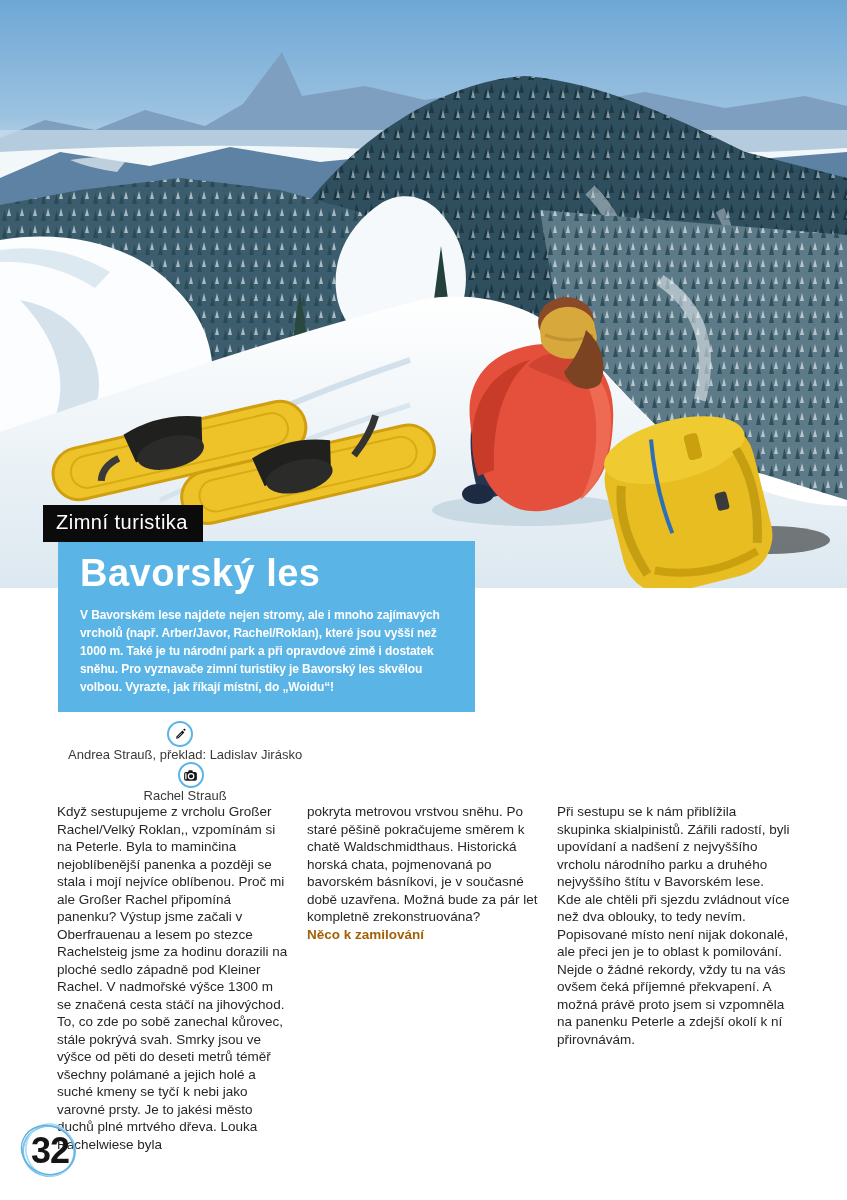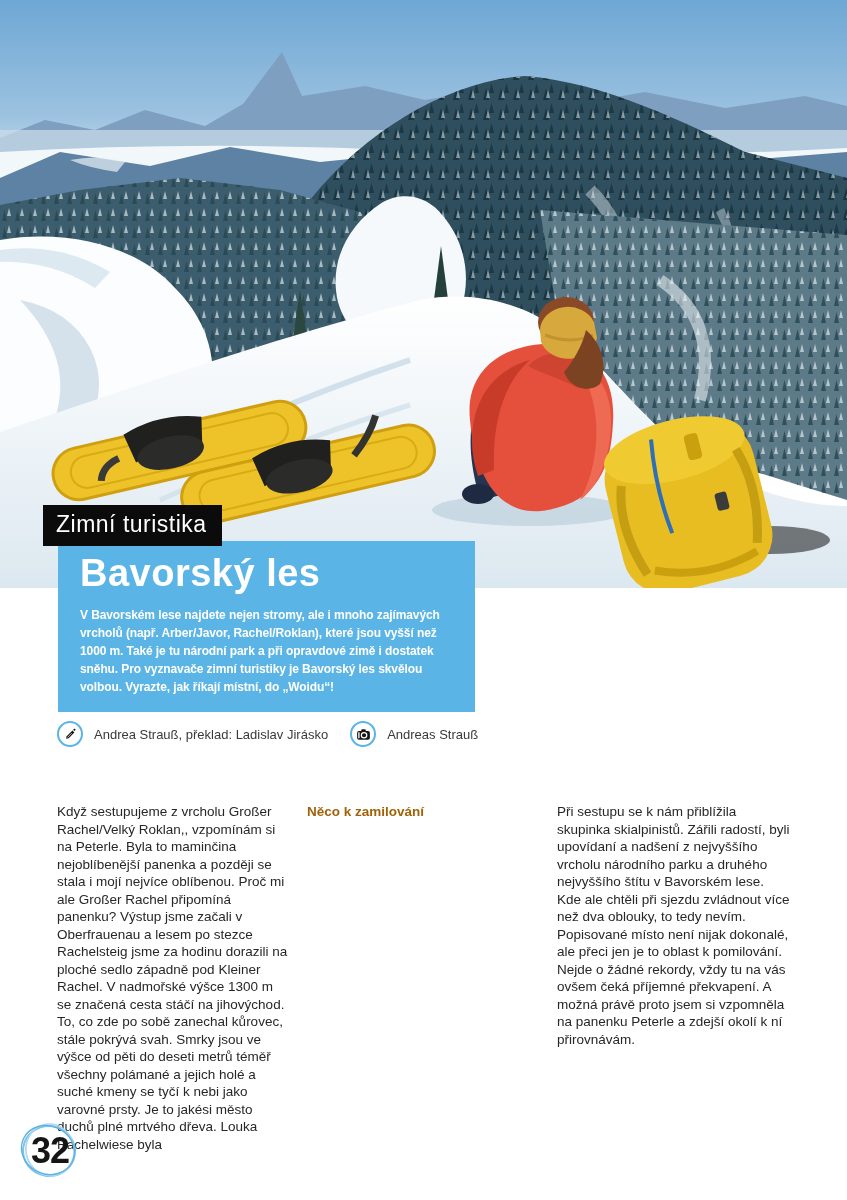--- a/index.html
+++ b/index.html
@@ -6,34 +6,34 @@
   .page{
     position:relative;width:847px;height:1200px;background:#ffffff;
     font-family:"Liberation Sans","DejaVu Sans",sans-serif;
     margin:0 auto;overflow:hidden;
   }
   .hero{position:absolute;left:0;top:0;width:847px;height:588px;}
   .hero svg{display:block;width:847px;height:588px;}
 
   .category-label{
     position:absolute;left:43px;top:505px;background:#0b0b0b;color:#fff;
-    font-size:23px;font-weight:500;letter-spacing:.5px;padding:6px 15px 8px 13px;
+    font-size:20px;font-weight:500;letter-spacing:.5px;padding:6px 15px 8px 13px;
     z-index:3;
   }
   .intro-box{
     position:absolute;left:58px;top:541px;width:417px;height:171px;
     background:#5ab4e5;color:#fff;box-sizing:border-box;
     padding:11px 22px 12px 22px;z-index:2;
   }
   .intro-title{font-size:38px;font-weight:bold;letter-spacing:.5px;margin:0 0 11px 0;}
   .intro-text{font-size:12px;font-weight:bold;line-height:1.5;letter-spacing:-0.1px;}
 
   .byline{
     position:absolute;left:57px;top:721px;display:flex;align-items:center;
-    font-size:13px;color:#3a3a3a;z-index:2;
+    font-size:13px;color:#3a3a3a;z-index:2;flex-direction:column;
   }
   .icon-circle{
     width:26px;height:26px;border-radius:50%;border:2px solid #5ab4e5;
     display:flex;align-items:center;justify-content:center;box-sizing:border-box;
     background:#fff;flex:0 0 auto;
   }
   .byline .credit{margin-left:11px;}
   .byline .icon-gap{margin-left:22px;}
 
   .columns{
@@ -191,28 +191,29 @@
     </span>
     <span class="credit">Andrea Strauß, překlad: Ladislav Jirásko</span>
     <span class="icon-circle icon-gap">
       <svg width="15" height="15" viewBox="0 0 16 16">
         <rect x="1.2" y="4.2" width="13.6" height="9.3" rx="2" fill="#161616"></rect>
         <rect x="5.6" y="2.4" width="4.8" height="2.4" rx="1" fill="#161616"></rect>
         <circle cx="8.6" cy="8.8" r="2.9" fill="none" stroke="#ffffff" stroke-width="1.3"></circle>
         <rect x="2.4" y="5.6" width="1.4" height="6.4" fill="#ffffff"></rect>
       </svg>
     </span>
-    <span class="credit">Andreas Strauß</span>
+    <span class="credit">Rachel Strauß</span>
   </div>
 
   <div class="columns">
     <div class="col">
       <p>Když sestupujeme z vrcholu Großer Rachel/Velký Roklan,, vzpomínám si na Peterle. Byla to maminčina nejoblíbenější panenka a později se stala i mojí nejvíce oblíbenou. Proč mi ale Großer Rachel připomíná panenku? Výstup jsme začali v Oberfrauenau a lesem po stezce Rachelsteig jsme za hodinu dorazili na ploché sedlo západně pod Kleiner Rachel. V nadmořské výšce 1300 m se značená cesta stáčí na jihovýchod. To, co zde po sobě zanechal kůrovec, stále pokrývá svah. Smrky jsou ve výšce od pěti do deseti metrů téměř všechny polámané a jejich holé a suché kmeny se tyčí k nebi jako varovné prsty. Je to jakési město duchů plné mrtvého dřeva. Louka Rachelwiese byla</p>
     </div>
     <div class="col">
+      <p>pokryta metrovou vrstvou sněhu. Po staré pěšině pokračujeme směrem k chatě Waldschmidthaus. Historická horská chata, pojmenovaná po bavorském básníkovi, je v současné době uzavřena. Možná bude za pár let kompletně zrekonstruována?</p>
       <p class="subhead">Něco k zamilování</p>
     </div>
     <div class="col">
       <p>Při sestupu se k nám přiblížila skupinka skialpinistů. Zářili radostí, byli upovídaní a nadšení z nejvyššího vrcholu národního parku a druhého nejvyššího štítu v Bavorském lese. Kde ale chtěli při sjezdu zvládnout více než dva oblouky, to tedy nevím. Popisované místo není nijak dokonalé, ale přeci jen je to oblast k pomilování. Nejde o žádné rekordy, vždy tu na vás ovšem čeká příjemné překvapení. A možná právě proto jsem si vzpomněla na panenku Peterle a zdejší okolí k ní přirovnávám.</p>
     </div>
   </div>
 
   <div class="page-num-badge">
     <svg width="64" height="64" viewBox="0 0 64 64">
       <ellipse cx="31" cy="32" rx="26" ry="25" fill="none" stroke="#7cc2ea" stroke-width="2" transform="rotate(8 31 32)"></ellipse>

